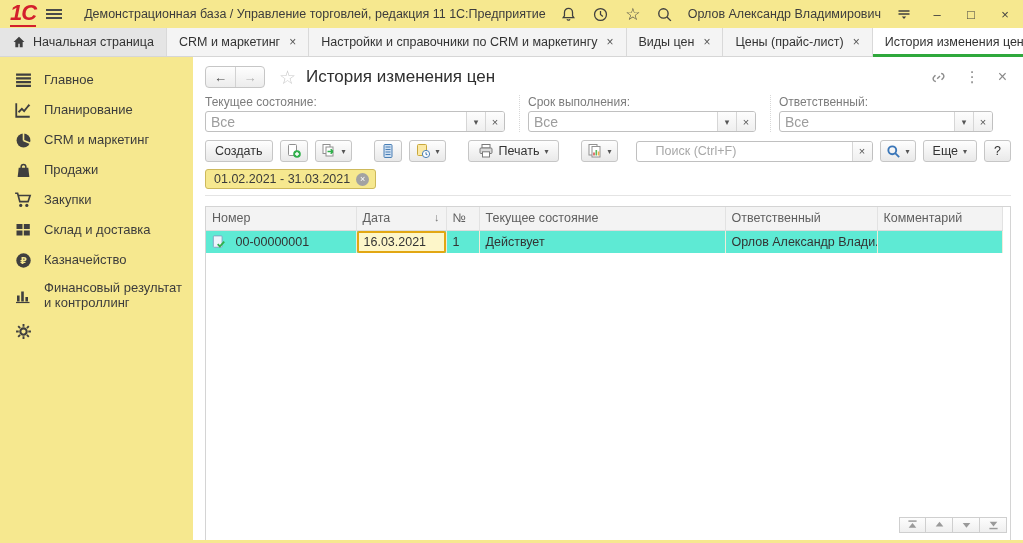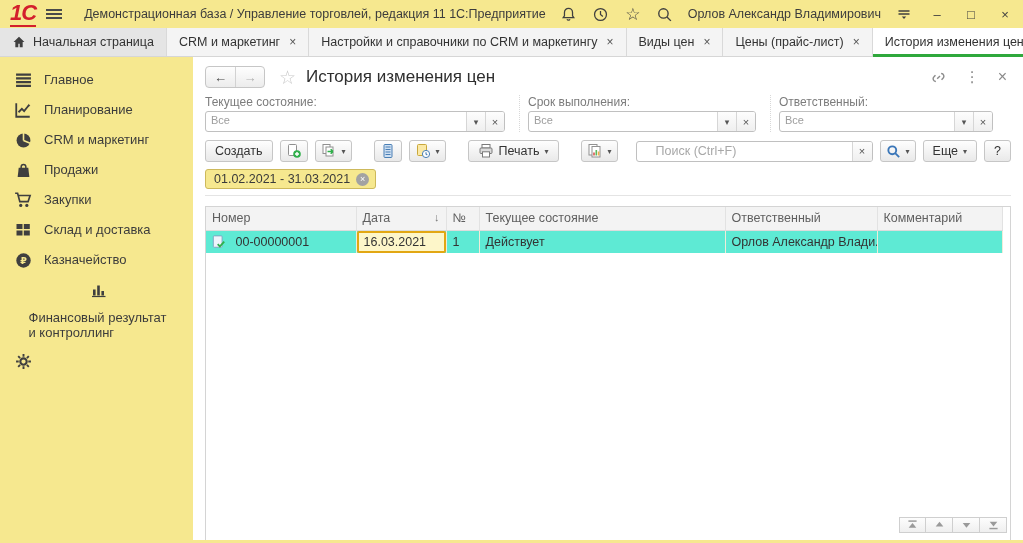--- a/index.html
+++ b/index.html
@@ -43,21 +43,21 @@
   .page-title { font-size:17px; color:#2e2e2e; }
   .ph-right { margin-left:auto; display:flex; align-items:center; gap:18px; padding-right:4px; }
   .ph-ic { color:#8a8a8a; font-size:14px; display:flex; align-items:center; }
 
   
   .filters { display:flex; margin:2px 12px 0 12px; }
   .fgroup { display:flex; flex-direction:column; padding-right:14px; }
   .fgroup + .fgroup { border-left:1px dotted #d8d8d8; padding-left:8px; }
   .fgroup .flabel { font-size:12px; color:#7c7c7c; margin-bottom:2px; }
   .combo { display:flex; height:21px; border:1px solid #c0c0c0; border-radius:3px; background:#fff; overflow:hidden; }
-  .combo .val { flex:1; font-size:11px; color:#9d9d9d; padding:2px 0 0 5px; }
+  .combo .val { flex:1; font-size:14px; color:#9d9d9d; padding:2px 0 0 5px; }
   .combo .cbtn { width:19px; border-left:1px solid #d6d6d6; display:flex; align-items:center; justify-content:center; font-size:9px; color:#555; background:linear-gradient(#fdfdfd,#efefef); }
   .combo .cbtn.x { font-size:11px; }
   .f1 .combo { width:300px; } .f2 .combo { width:228px; } .f3 .combo { width:214px; }
 
   
   .toolbar { display:flex; align-items:center; gap:7px; margin:8px 12px 0 12px; }
   .btn { display:inline-flex; align-items:center; justify-content:center; gap:5px; height:22px; border:1px solid #c6c6c6; border-radius:3px; background:linear-gradient(#fefefe,#e9e9e9); font-size:12.5px; color:#333; padding:0 9px; }
   .btn .caret { font-size:8px; color:#555; }
   .btn.ic { padding:0 5px; }
   .tbgap { width:8px; }
@@ -224,21 +224,21 @@
       </div>
       <div class="side-item">
         <span class="ic">
             <svg width="17" height="17" viewBox="0 0 16 16">
               <circle cx="8" cy="8" r="6.8" fill="#3f3f3f"></circle>
               <text x="8" y="11.2" font-size="9" font-weight="bold" fill="#f6e88f" text-anchor="middle" font-family="DejaVu Sans, sans-serif">₽</text>
             </svg>
           </span>
         <span>Казначейство</span>
       </div>
-      <div class="side-item" style="max-width:193px;flex-direction:column;">
+      <div class="side-item" style="max-width:193px;">
         <span class="ic">
             <svg width="16" height="16" viewBox="0 0 16 16">
               <path d="M2 13.5h2.6V7.5H2zM6.2 13.5h2.6V3.5H6.2zM10.4 13.5H13V9h-2.6z" fill="#3f3f3f"></path>
               <path d="M1 14.5h13.5" stroke="#3f3f3f" stroke-width="1.2"></path>
             </svg>
           </span>
         <span style="max-width:140px;">Финансовый результат и контроллинг</span>
       </div>
       <div class="side-item">
         <span class="ic">

